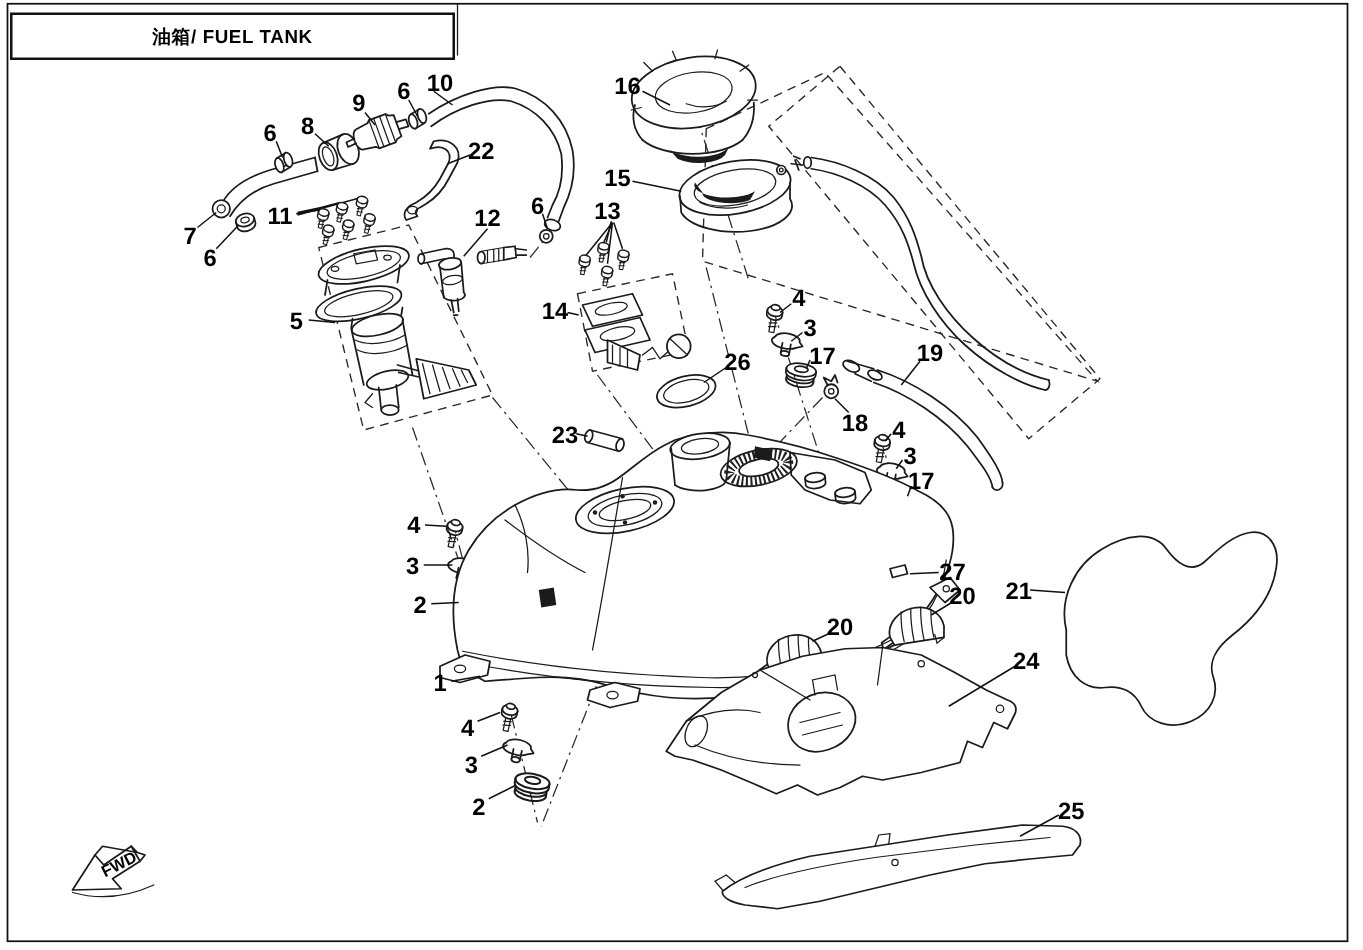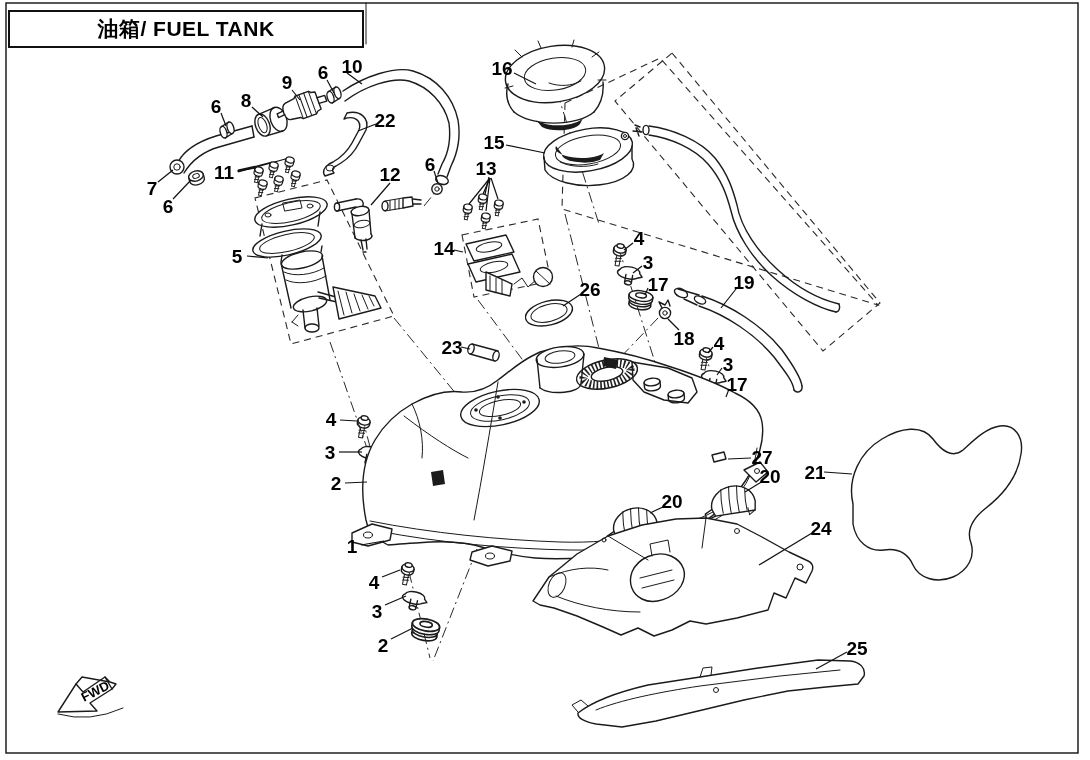--- a/index.html
+++ b/index.html
@@ -1,21 +1,21 @@
 <!DOCTYPE html>
 <html><head>
 <meta charset="utf-8">
 <style>
   html,body{margin:0;padding:0;background:#fff;}
   #page{position:relative;width:1090px;height:760px;background:#fff;overflow:hidden;
         font-family:"Liberation Sans",sans-serif;}
   #art{position:absolute;left:0;top:0;}
   #title-box{position:absolute;left:8px;top:10px;width:352px;height:34px;
              border:2px solid #111;display:flex;align-items:center;justify-content:center;}
-  #title-box span{font-weight:bold;font-size:21px;letter-spacing:.5px;color:#000;
+  #title-box span{font-weight:bold;font-size:15px;letter-spacing:.5px;color:#000;
                   font-family:"Liberation Sans","DejaVu Sans",sans-serif;}
   svg text.callout{font-family:"Liberation Sans",sans-serif;font-weight:bold;font-size:19px;fill:#000;}
   svg text.fwd{font-family:"Liberation Sans",sans-serif;font-weight:bold;font-size:13px;fill:#000;}
   .ln{stroke:#1b1b1b;fill:none;stroke-width:1.4;stroke-linecap:round;stroke-linejoin:round;}
   .thin{stroke:#1b1b1b;fill:none;stroke-width:1;stroke-linecap:round;}
   .wfill{stroke:#1b1b1b;fill:#fff;stroke-width:1.4;stroke-linejoin:round;}
   .dk{fill:#1b1b1b;stroke:none;}
   .dashbox{stroke:#2a2a2a;fill:none;stroke-width:1.1;stroke-dasharray:7 5;}
   .phant{stroke:#2a2a2a;fill:none;stroke-width:1;stroke-dasharray:11 4 2 4;}
   .leader{stroke:#111;fill:none;stroke-width:1.2;}

